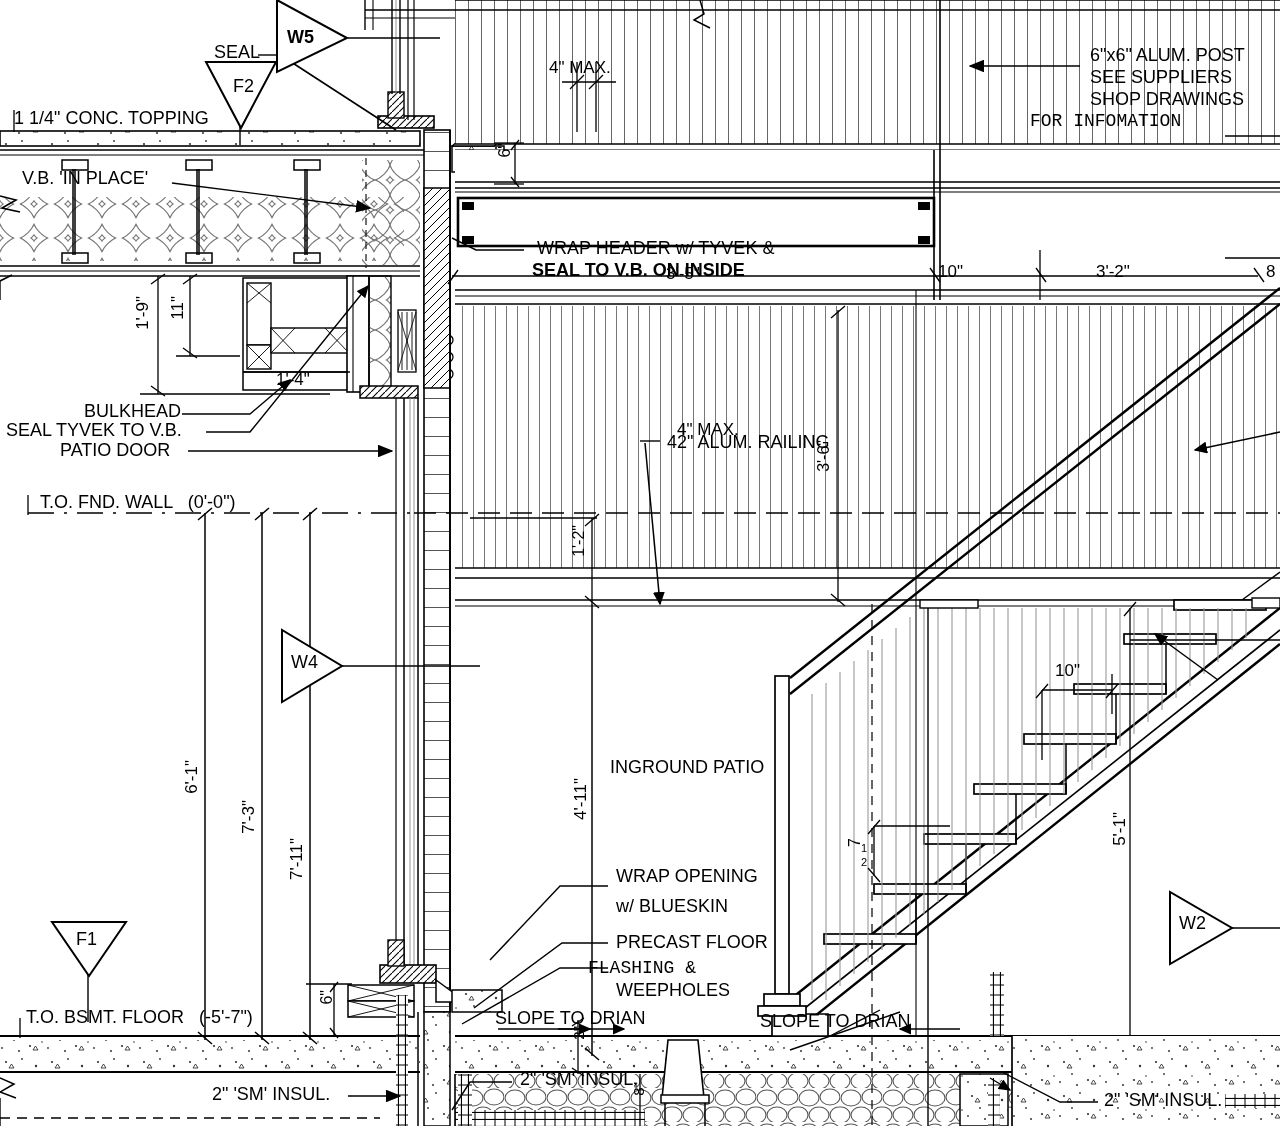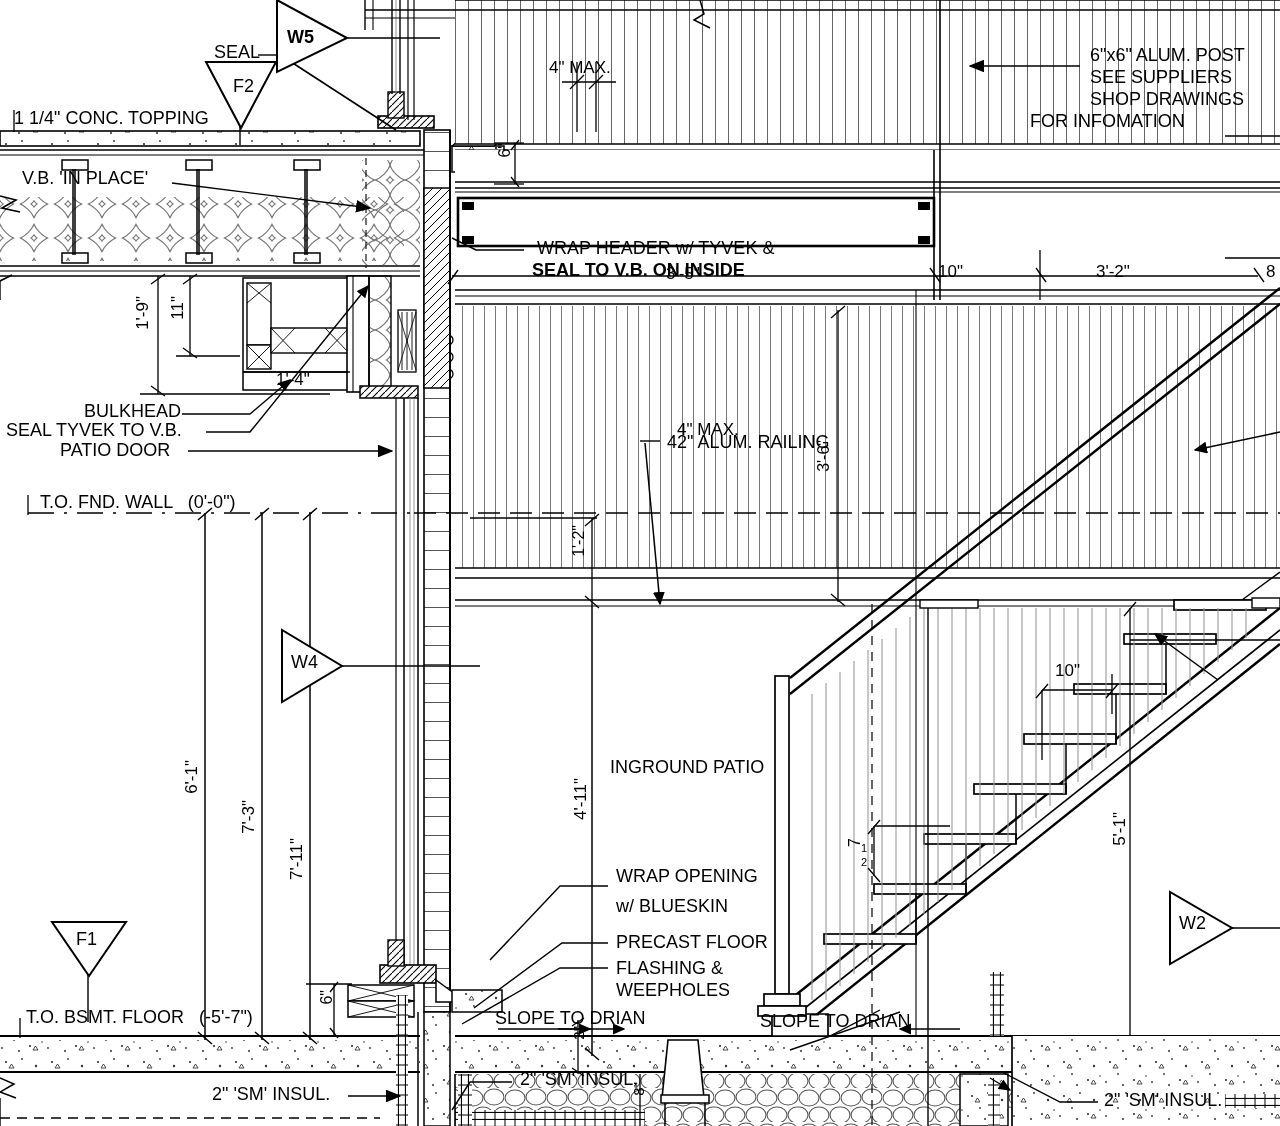--- a/index.html
+++ b/index.html
@@ -517,29 +517,29 @@
 <div class="lbl t18" style="left:212px;top:1084px;">2" 'SM' INSUL.</div>
 <div class="lbl t18" style="left:520px;top:1069px;">2" 'SM' INSUL.</div>
 <div class="lbl t18" style="left:1104px;top:1090px;">2" 'SM' INSUL.</div>
 
 <div class="lbl t18" style="left:537px;top:238px;">WRAP HEADER w/ TYVEK &amp;</div>
 <div class="lbl t18" style="left:532px;top:260px;font-weight:bold;">SEAL TO V.B. ON INSIDE</div>
 
 <div class="lbl t18" style="left:1090px;top:45px;">6"x6" ALUM. POST</div>
 <div class="lbl t18" style="left:1090px;top:67px;">SEE SUPPLIERS</div>
 <div class="lbl t18" style="left:1090px;top:89px;">SHOP DRAWINGS</div>
-<div class="lbl t18" style="left:1030px;top:111px;">FOR INFOMATION</div>
+<div class="lbl t18" style="left:1030px;top:111px;font-family:Liberation Mono, monospace;">FOR INFOMATION</div>
 
 <div class="lbl t18" style="left:667px;top:432px;">42" ALUM. RAILING</div>
 <div class="lbl t18" style="left:610px;top:757px;">INGROUND PATIO</div>
 
 <div class="lbl t18" style="left:616px;top:866px;">WRAP OPENING</div>
 <div class="lbl t18" style="left:616px;top:888px;margin-top:8px;">w/ BLUESKIN</div>
 <div class="lbl t18" style="left:616px;top:932px;">PRECAST FLOOR</div>
-<div class="lbl t18" style="left:616px;top:958px;">FLASHING &amp;</div>
+<div class="lbl t18" style="left:588px;top:958px;font-family:Liberation Mono, monospace;">FLASHING &amp;</div>
 <div class="lbl t18" style="left:616px;top:980px;">WEEPHOLES</div>
 
 <div class="lbl t18" style="left:495px;top:1008px;">SLOPE TO DRIAN</div>
 <div class="lbl t18" style="left:760px;top:1011px;">SLOPE TO DRIAN</div>
 
 <div class="lbl t17" style="left:549px;top:58px;">4" MAX.</div>
 <div class="lbl t17" style="left:677px;top:420px;">4" MAX.</div>
 <div class="lbl t16 vert" style="left:496px;top:143px;">6"</div>
 <div class="lbl t16 vert" style="left:318px;top:990px;">6"</div>
 <div class="lbl t17" style="left:666px;top:264px;">3'-5"</div>

